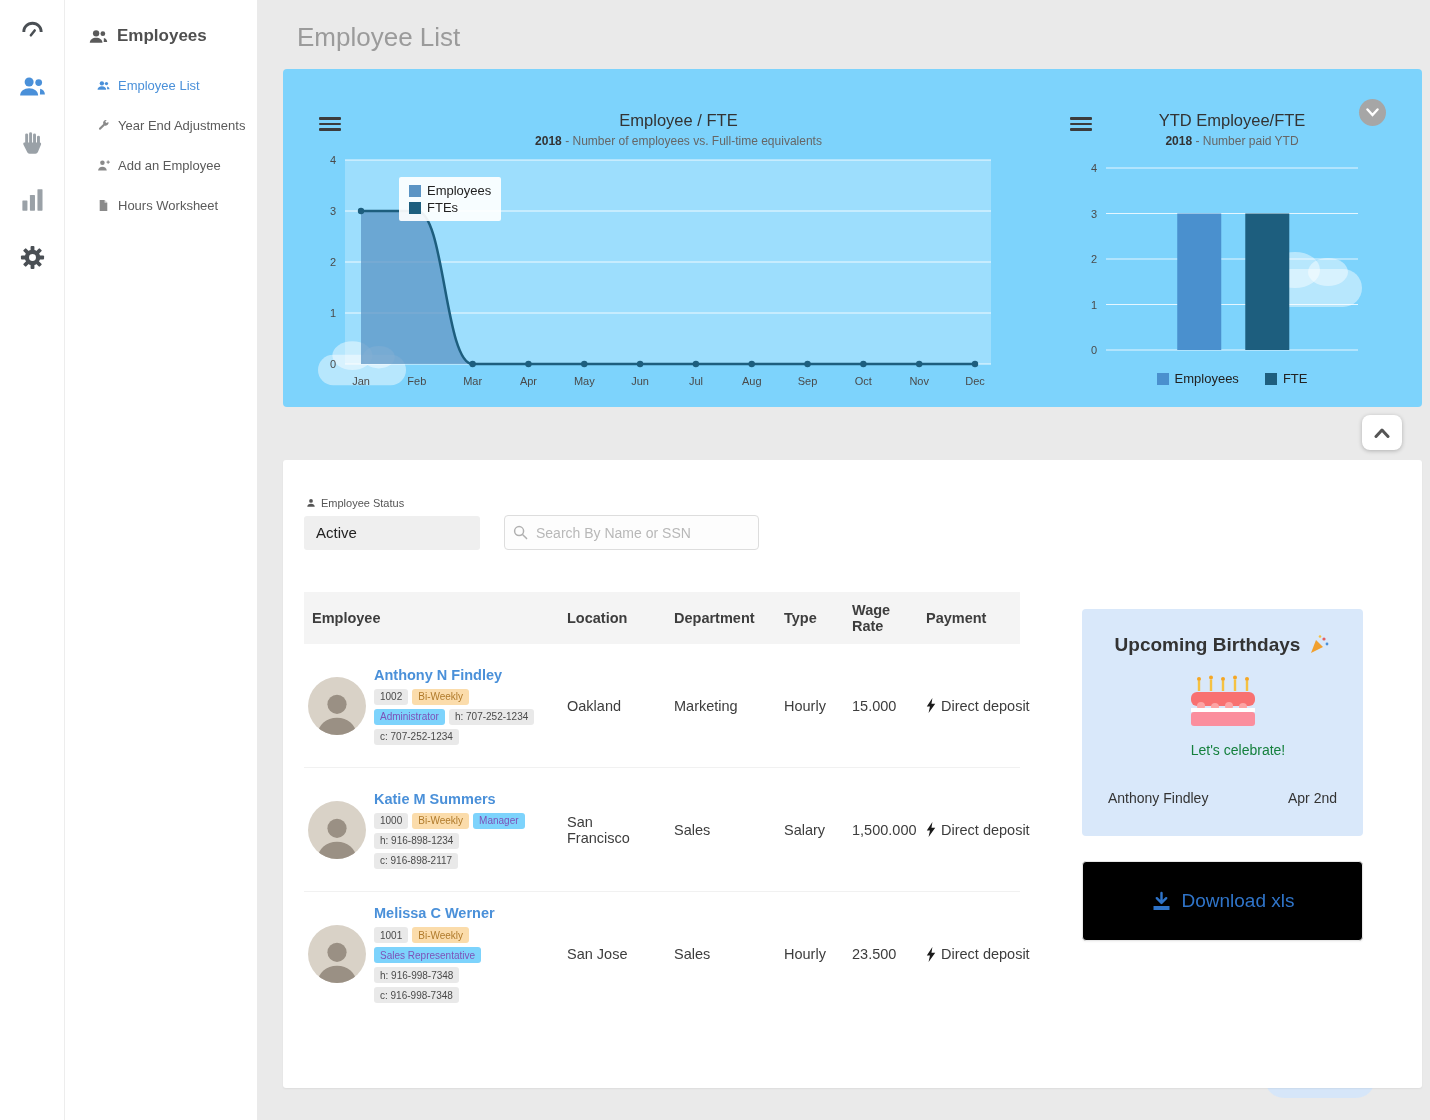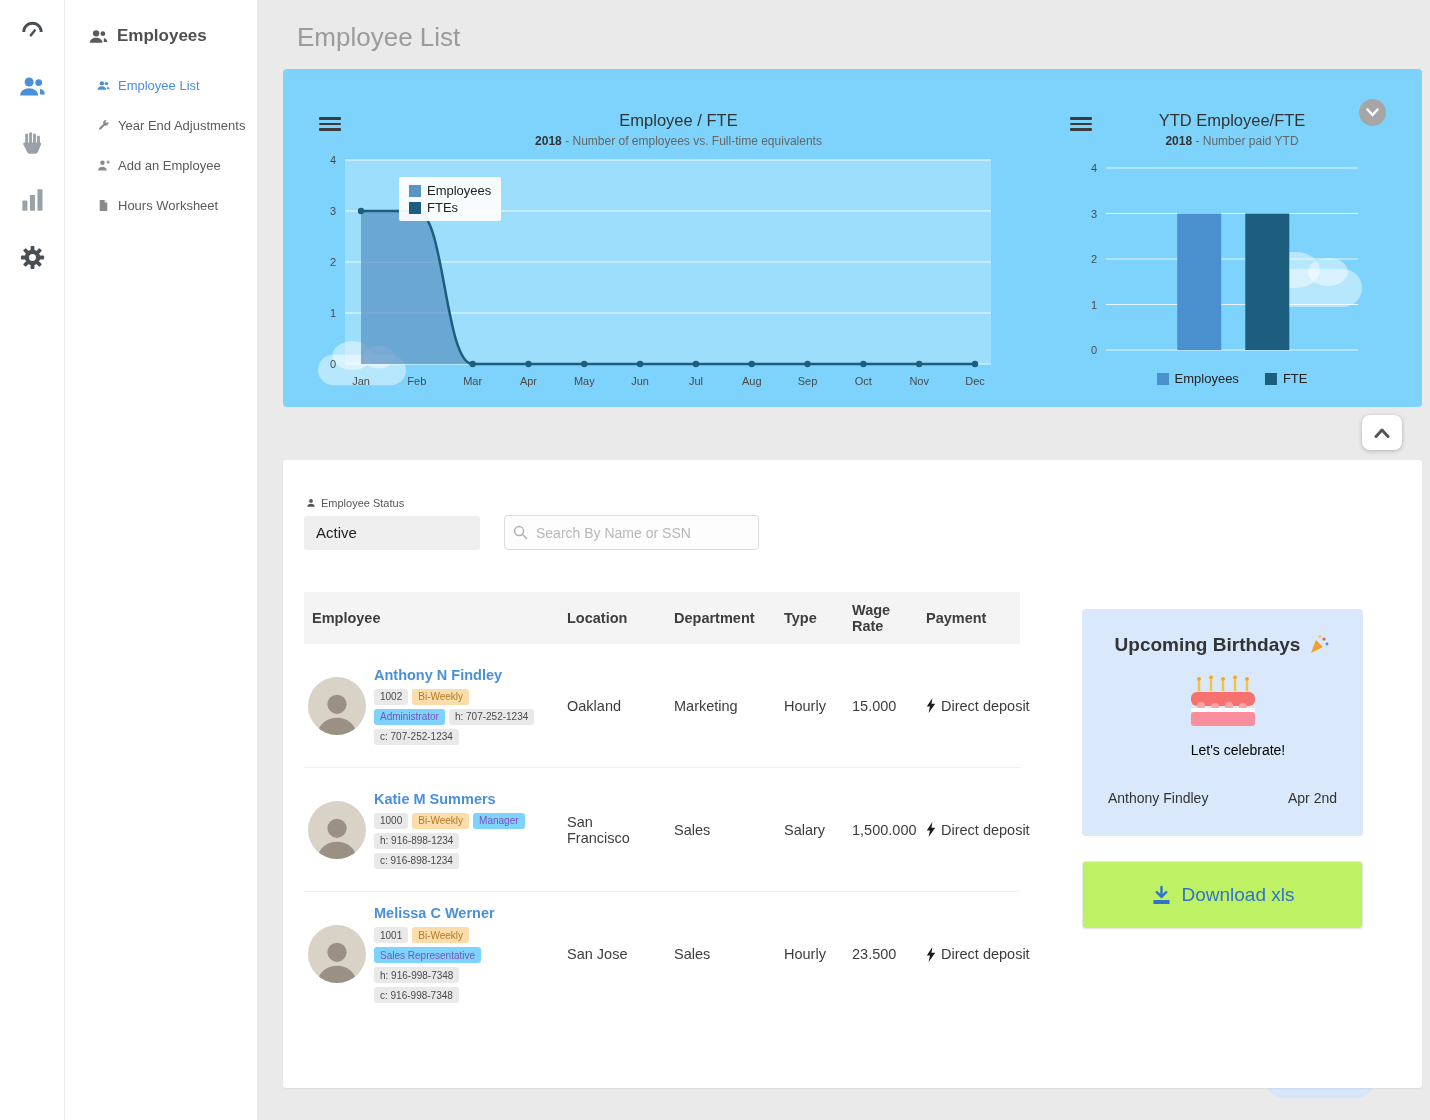--- a/index.html
+++ b/index.html
@@ -100,23 +100,23 @@
 
   
   .aside { width:281px; flex:0 0 281px; margin-left:62px; padding-top:97px; }
   .hire-card { height:72px; background:#d9e8fa; border-radius:4px; display:flex; align-items:center;
     justify-content:center; gap:10px; cursor:pointer; }
   .hire-card span.lbl { font-size:20px; color:#2f74c9; font-weight:500; }
   .bday-card { margin-top:15px; background:#d9e8fa; border-radius:4px; padding:25px 0 30px; }
   .bday-title { display:flex; justify-content:center; align-items:center; gap:8px; font-size:19px;
     font-weight:bold; color:#333; }
   .cake { display:block; margin:18px auto 4px; }
-  .bday-msg { text-align:center; font-size:14px; color:#000000; margin-top:10px;margin-left:31px; }
+  .bday-msg { text-align:center; font-size:14px; color:#15803d; margin-top:10px;margin-left:31px; }
   .bday-entry { display:flex; justify-content:space-between; padding:0 26px; margin-top:32px; font-size:14px; color:#333; }
-  .download-card { margin-top:25px; height:68px; background:#bef264; border:1px solid #e7e7e7; border-radius:4px;
+  .download-card { margin-top:25px; height:80px; background:#000000; border:1px solid #e7e7e7; border-radius:4px;
     box-shadow:0 1px 2px rgba(0,0,0,0.05); display:flex; align-items:center; justify-content:center; gap:10px; cursor:pointer;text-align:center; }
   .download-card span.lbl { font-size:19px; color:#2f74c9; }
 </style>
 </head>
 <body>
 
 <div class="app">
 
   <nav class="iconbar">
     <div class="icon-btn dark">
@@ -393,21 +393,21 @@
                     <path d="M2 24c0-5.5 4.5-9 10-9s10 3.5 10 9z"></path>
                   </svg>
                 </span>
               <div class="emp-info">
                 <a class="emp-name">Katie M Summers</a>
                 <div class="badges">
                   <span class="badge">1000</span>
                   <span class="badge b-orange">Bi-Weekly</span>
                   <span class="badge b-purple">Manager</span>
                   <span class="badge">h: 916-898-1234</span>
-                  <span class="badge">c: 916-898-1234</span>
+                  <span class="badge">c: 916-898-2117</span>
                 </div>
               </div>
             </div>
             <div class="cell w-loc">San Francisco</div>
             <div class="cell w-dep">Sales</div>
             <div class="cell w-type">Salary</div>
             <div class="cell w-wage">1,500.000</div>
             <div class="cell c-pay w-pay">
               <svg viewBox="0 0 10 16">
                   <path d="M6.5 0 L0.5 9 h3.4 L2.4 16 L9.5 6 H5.5 Z"></path>

